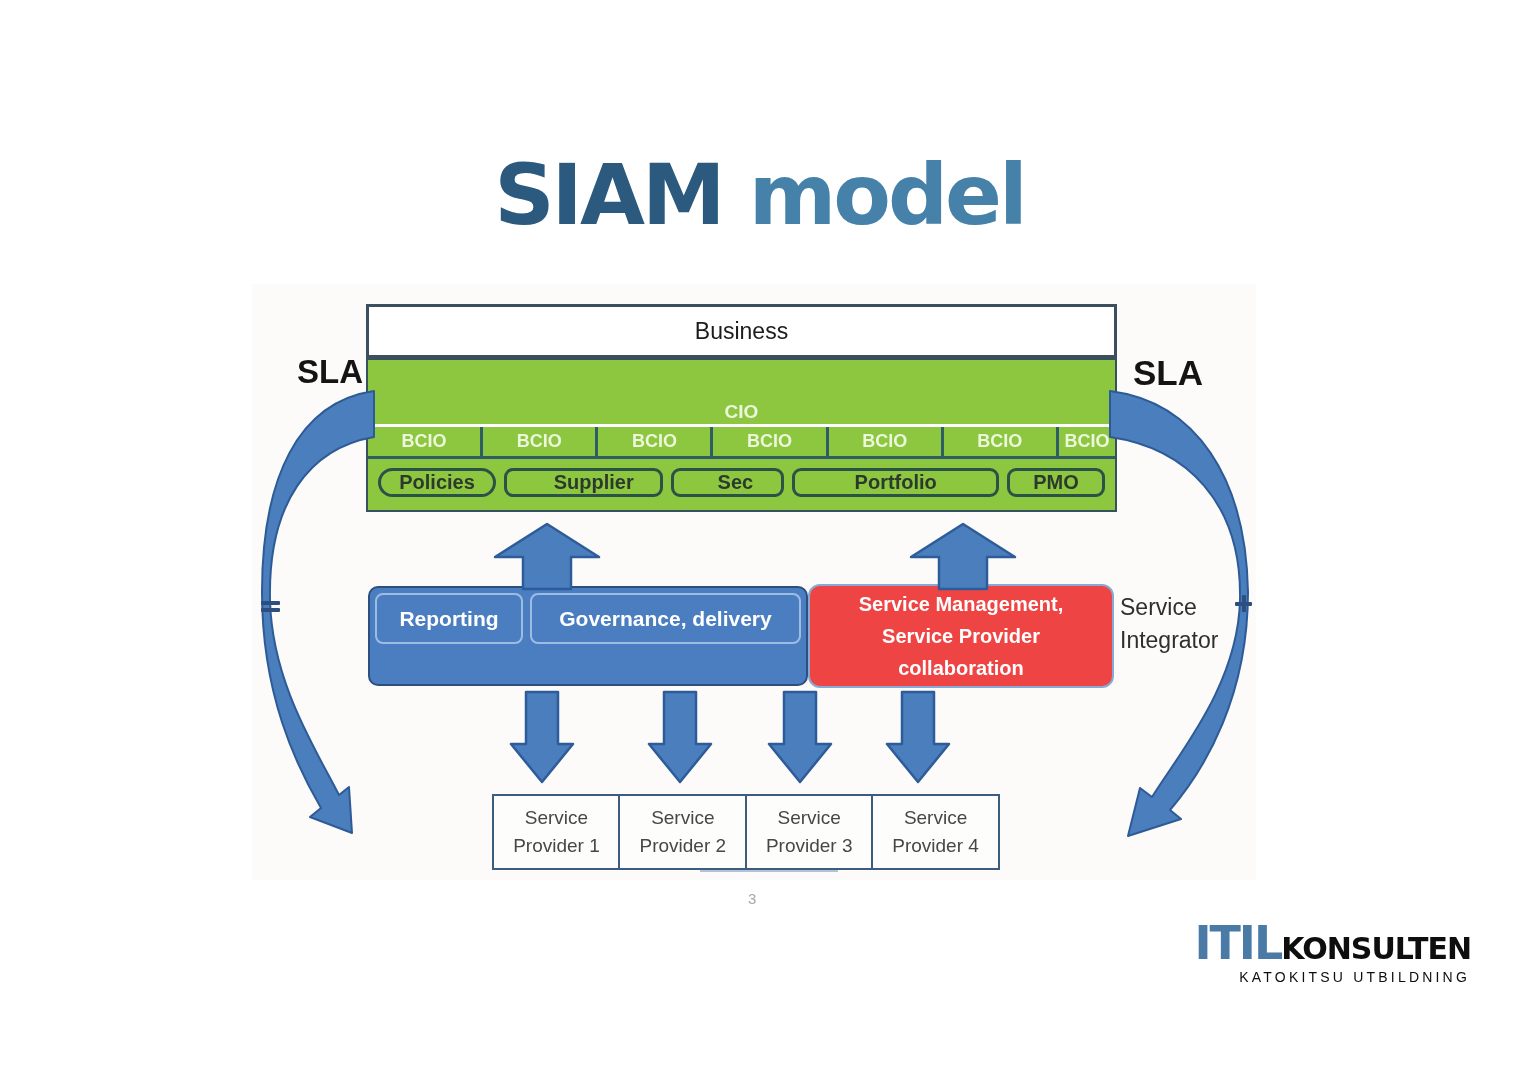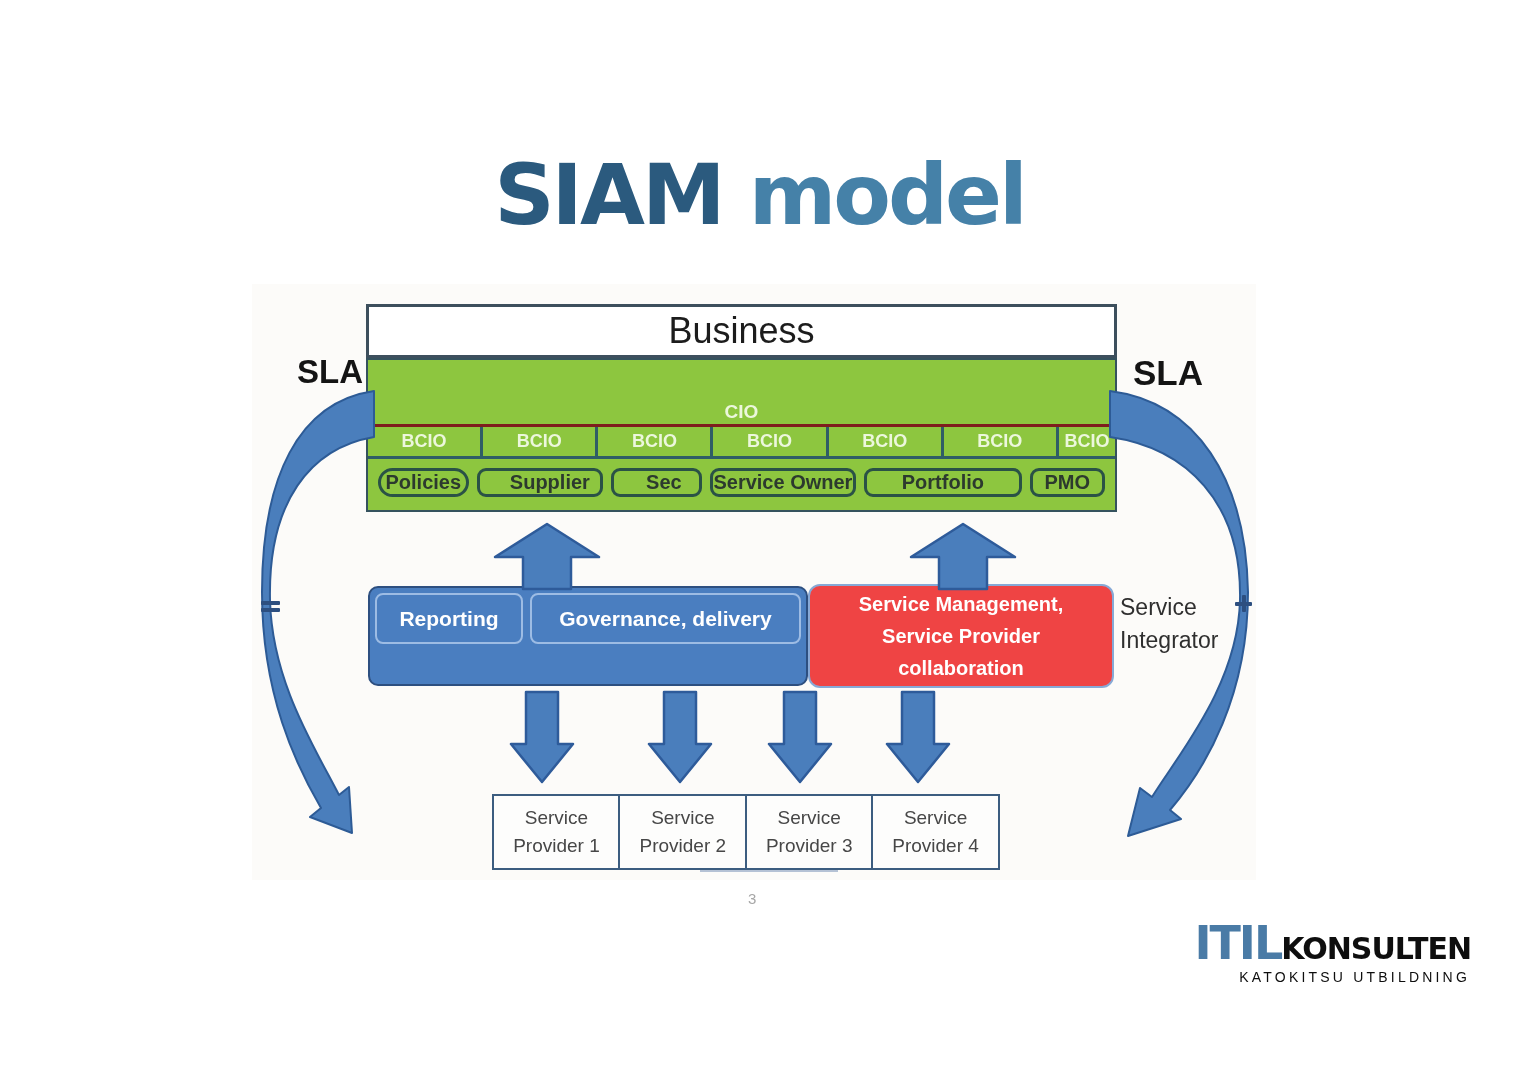--- a/index.html
+++ b/index.html
@@ -22,32 +22,32 @@
   .title .t2 { color:#4581a8; }
   
   .sla { position:absolute; font-size:33px; font-weight:bold; color:#141414; z-index:1; }
   .sla.left  { left:297px; top:353px; }
   .sla.right { left:1133px; top:353px; font-size:35px; }
   
   .business {
     position:absolute; left:366px; top:304px; width:751px; height:54px;
     background:#ffffff; border:3px solid #3d4f5d; z-index:1;
     display:flex; align-items:center; justify-content:center;
-    font-size:36px; color:#1c1c1c;
+    font-size:23px; color:#1c1c1c;
   }
   
   .green-block {
     position:absolute; left:366px; top:358px; width:751px; height:154px;
     background:#8dc63f; border:2.5px solid #35525e; z-index:1;
     display:flex; flex-direction:column;
   }
   .cio-row {
     height:38px; display:flex; align-items:center; justify-content:center;
     color:#ecf7dc; font-size:19px; font-weight:bold;
-    border-bottom:3px solid #7f1d1d;
+    border-bottom:3px solid #ffffff;
     margin-top:40px;
   }
   .bcio-row {
     height:46px; display:flex; gap:3px; background:#2f5d66;
     border-bottom:3px solid #2f5d66;
   }
   .bcio-cell {
     flex:2 1 0; background:#8dc63f; display:flex; align-items:center; justify-content:center;
     color:#ecf7dc; font-size:18px; font-weight:bold;
   }
@@ -143,21 +143,20 @@
       <div class="bcio-cell">BCIO</div>
       <div class="bcio-cell">BCIO</div>
       <div class="bcio-cell">BCIO</div>
       <div class="bcio-cell">BCIO</div>
       <div class="bcio-cell narrow">BCIO</div>
     </div>
     <div class="func-row">
       <div class="func-box fb-0">Policies</div>
       <div class="func-box fb-1">Supplier</div>
       <div class="func-box fb-2">Sec</div>
-      <div class="func-box fb-3">Service Owner</div>
       <div class="func-box fb-4">Portfolio</div>
       <div class="func-box fb-5">PMO</div>
     </div>
   </div>
 
   <div class="blue-group">
     <div class="row-top">
       <div class="blue-box bb-reporting">Reporting</div>
       <div class="blue-box bb-governance">Governance, delivery</div>
     </div>

